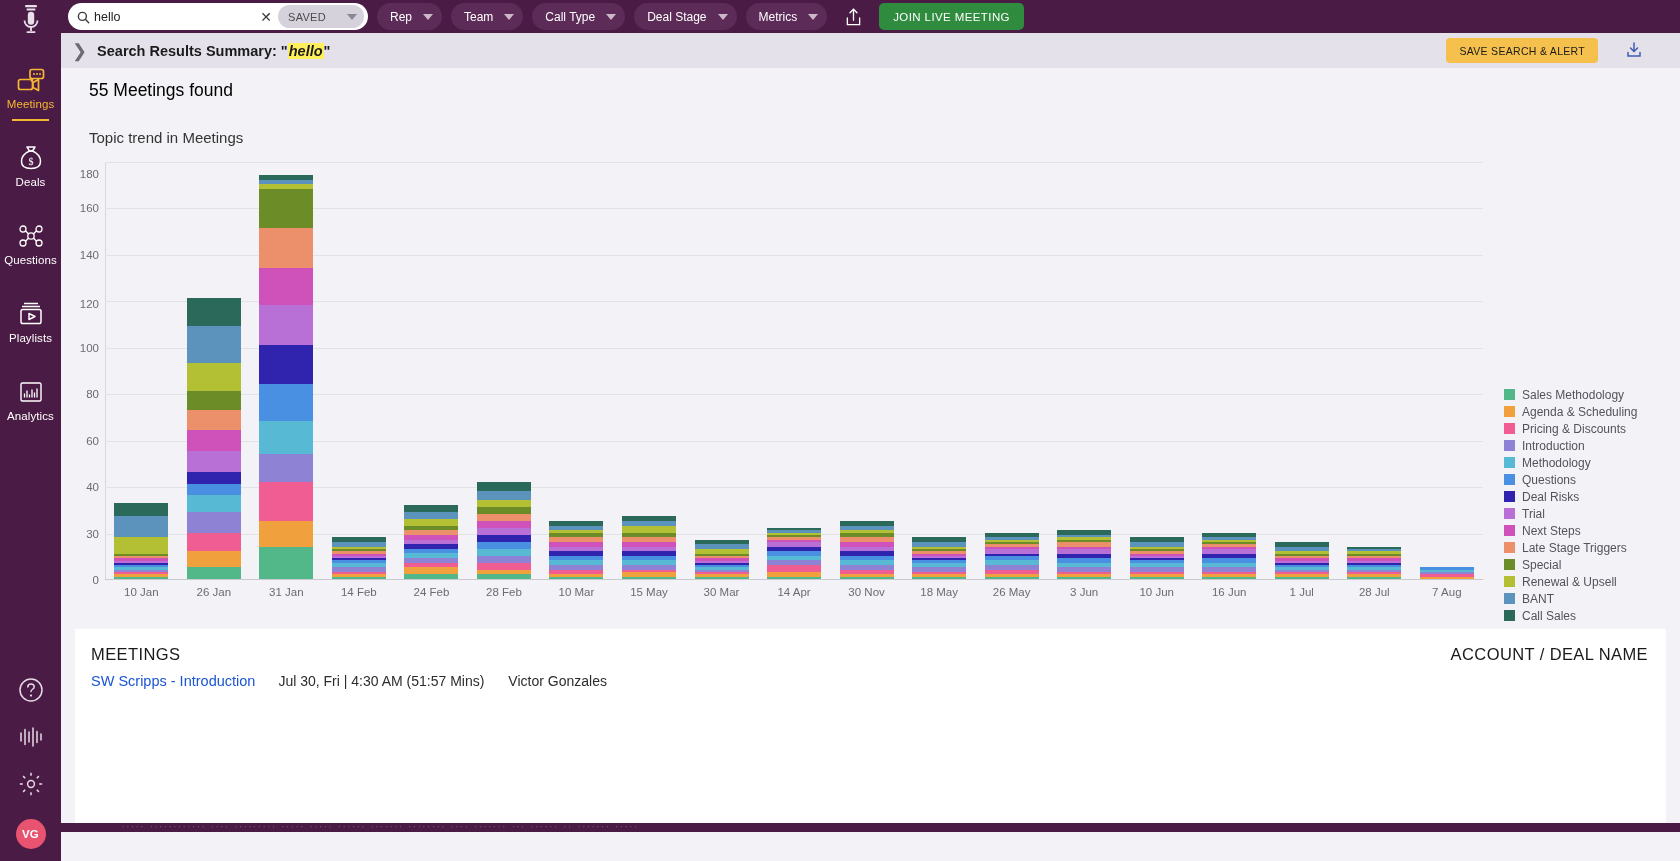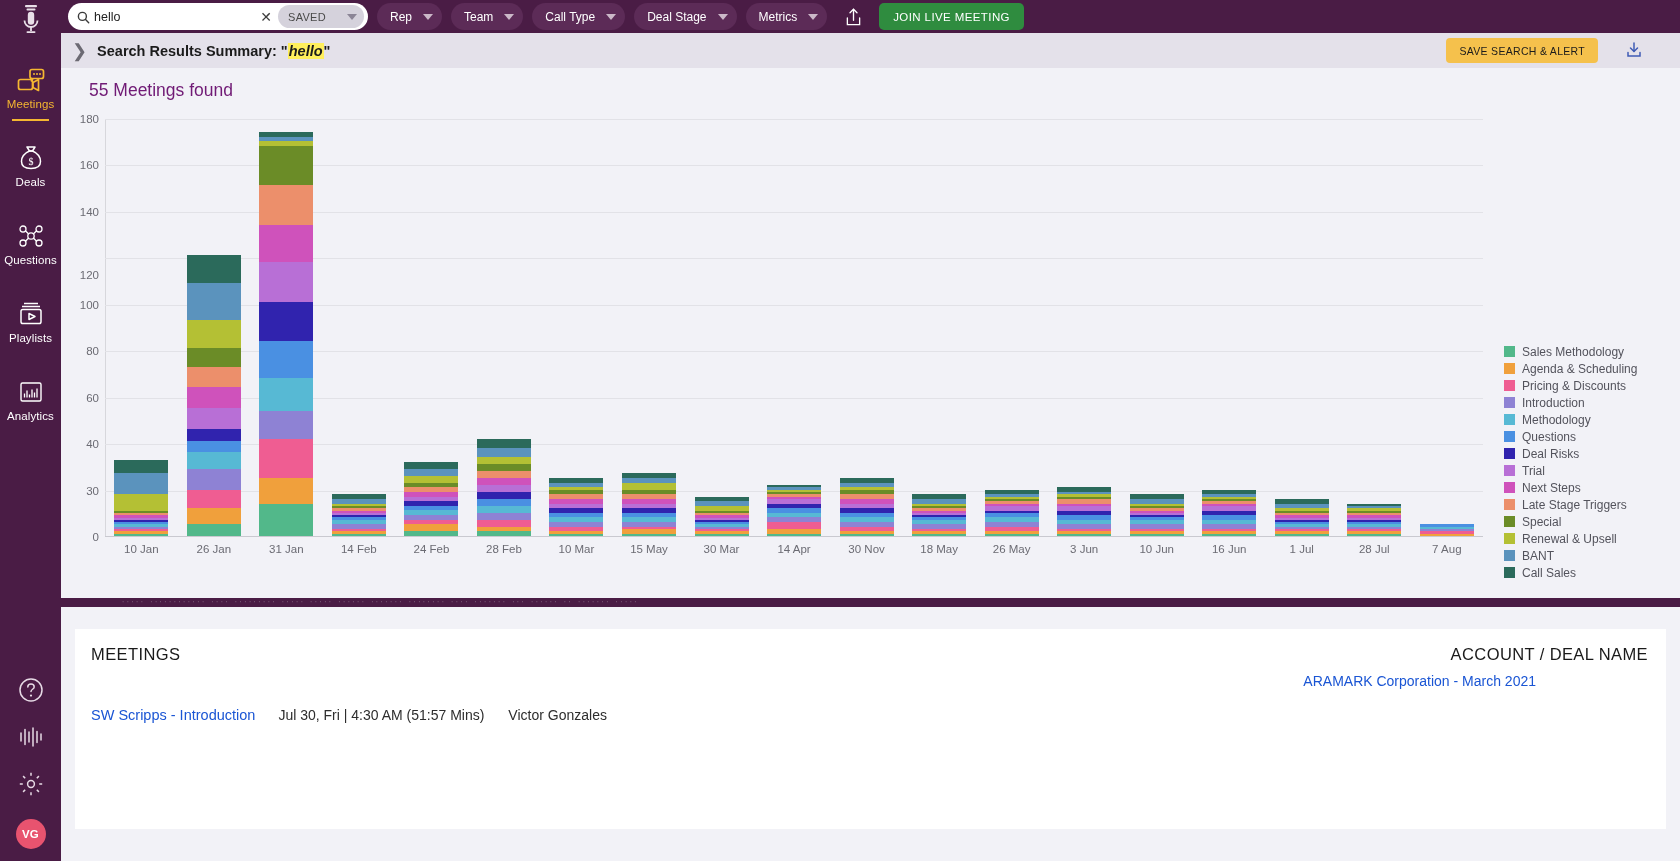--- a/index.html
+++ b/index.html
@@ -40,21 +40,21 @@
     display: flex; flex-direction: column; align-items: center; gap: 18px;
   }
   .avatar {
     width: 30px; height: 30px; border-radius: 50%;
     background: #e8536f; color: #fff; font-size: 11.5px;
     display: flex; align-items: center; justify-content: center; font-weight: 600;
     letter-spacing: .3px;
   }
 
   
-  .main { flex: 1 1 auto; width: 1619px; height: 607px; position: relative; background:#f2f2f7; }
+  .main { flex: 1 1 auto; width: 1619px; height: 832px; position: relative; background:#f2f2f7; }
 
   
   .topbar {
     height: 33px; background: #4a1c45;
     display: flex; align-items: center; padding: 0 0 0 7px; gap: 9px;
   }
   .search-wrap {
     position: relative; width: 300px; height: 27px; background: #fff;
     border-radius: 14px; display: flex; align-items: center; padding: 0 2px 0 9px;
   }
@@ -103,21 +103,21 @@
   .save-alert-btn {
     position: absolute; right: 82px; top: 5px;
     height: 25px; background: #f5c14c; border: none; border-radius: 4px;
     font-size: 10.5px; letter-spacing: .3px; color: #1c1c1c; padding: 0 13px; cursor: pointer;
     font-family: "Liberation Sans", sans-serif;
   }
   .download-ico { position: absolute; right: 36px; top: 7px; cursor:pointer; }
 
   
   .chart-card { background: #f2f2f7; padding: 12px 0 0 0; position: relative; height: 561px; }
-  .found-title { font-size: 17.5px; color: #701a75; padding-left: 28px; margin-bottom: 10px; }
+  .found-title { font-size: 17.5px; color: #000000; padding-left: 28px; margin-bottom: 28px; }
   .chart-sub { font-size: 15px; color: #343434; padding-left: 28px; margin-bottom: 8px; }
 
   .plot-area { position: relative; width: 1619px; height: 460px; }
   .plot {
     position: absolute; left: 44px; top: 8px;
     width: 1378px; height: 418px;
   }
   .gridline { position: absolute; left: 0; width: 100%; height: 1px; background: #e2e2e7; }
   .axis-line { position: absolute; left: 0; top: 0; width: 1px; height: 100%; background: #d7d7dc; }
   .x-axis-line { position: absolute; left: 0; bottom: 0; width: 100%; height: 1px; background: #c9c9d0; }
@@ -328,45 +328,46 @@
         <svg width="20" height="20" viewBox="0 0 20 20" fill="none" stroke="#3f5bb5" stroke-width="1.5" stroke-linecap="round">
           <path d="M10 3v8"></path>
             <path d="M6.5 8L10 11.5 13.5 8"></path>
             <path d="M4 12.5v3.5h12v-3.5"></path>
         </svg>
       </span>
     </div>
 
     <div class="chart-card">
       <div class="found-title">55 Meetings found</div>
+      <div class="chart-sub">Topic trend in Meetings</div>
 
       <div class="plot-area">
         <div class="plot" id="plot">
           <div class="axis-line"></div>
           <div class="x-axis-line"></div>
           <div id="gridlines">
               <div class="ytick" style="top: 418px;">0</div>
               <div class="gridline" style="top: 371.556px;"></div>
               <div class="ytick" style="top: 371.556px;">30</div>
               <div class="gridline" style="top: 325.111px;"></div>
               <div class="ytick" style="top: 325.111px;">40</div>
               <div class="gridline" style="top: 278.667px;"></div>
               <div class="ytick" style="top: 278.667px;">60</div>
               <div class="gridline" style="top: 232.222px;"></div>
               <div class="ytick" style="top: 232.222px;">80</div>
               <div class="gridline" style="top: 185.778px;"></div>
               <div class="ytick" style="top: 185.778px;">100</div>
               <div class="gridline" style="top: 139.333px;"></div>
-              <div class="ytick" style="top: 156px;">120</div>
+              <div class="ytick" style="top: 142px;">120</div>
               <div class="gridline" style="top: 92.8889px;"></div>
               <div class="ytick" style="top: 92.8889px;">140</div>
               <div class="gridline" style="top: 46.4444px;"></div>
               <div class="ytick" style="top: 46.4444px;">160</div>
               <div class="gridline" style="top: 0px;"></div>
-              <div class="ytick" style="top: 0px; margin-left: 38px;">180</div>
+              <div class="ytick" style="top: 12px; margin-left: 38px;">180</div>
             </div>
           <div class="bars" id="bars">
               <div class="bar-slot">
                 <div class="bar" title="10 Jan">
                   <div class="seg" title="Sales Methodology: 1" style="height: 2.32222px; background: rgb(82, 184, 138);"></div>
                   <div class="seg" title="Agenda &amp; Scheduling: 1" style="height: 2.32222px; background: rgb(240, 160, 60);"></div>
                   <div class="seg" title="Pricing &amp; Discounts: 1" style="height: 2.32222px; background: rgb(239, 93, 146);"></div>
                   <div class="seg" title="Introduction: 1" style="height: 2.32222px; background: rgb(142, 130, 212);"></div>
                   <div class="seg" title="Competitors: 1" style="height: 2.32222px; background: rgb(87, 185, 212);"></div>
                   <div class="seg" title="Questions: 1" style="height: 2.32222px; background: rgb(74, 144, 226);"></div>
@@ -779,23 +780,20 @@
       </div>
     </div>
 
     <div class="meetings-panel">
       <div class="mp-header">
         <span class="mp-title">MEETINGS</span>
         <span class="mp-right-title">ACCOUNT / DEAL NAME</span>
       </div>
 
 
-      <div class="mrow">
-        <span class="m-account">ARAMARK Corporation - March 2021</span>
-      </div>
 
       <div class="mrow">
         <span class="m-name">SW Scripps - Introduction</span>
         <span class="m-when">Jul 30, Fri | 4:30 AM (51:57 Mins)</span>
         <span class="m-rep">Victor Gonzales</span>
       </div>
     </div>
 
     <div class="footer-strip">
       ····· ············ ···· ········· ····· ····· ······ ······· ········ ···· ······· ··· ······ ·· ······· ·····

